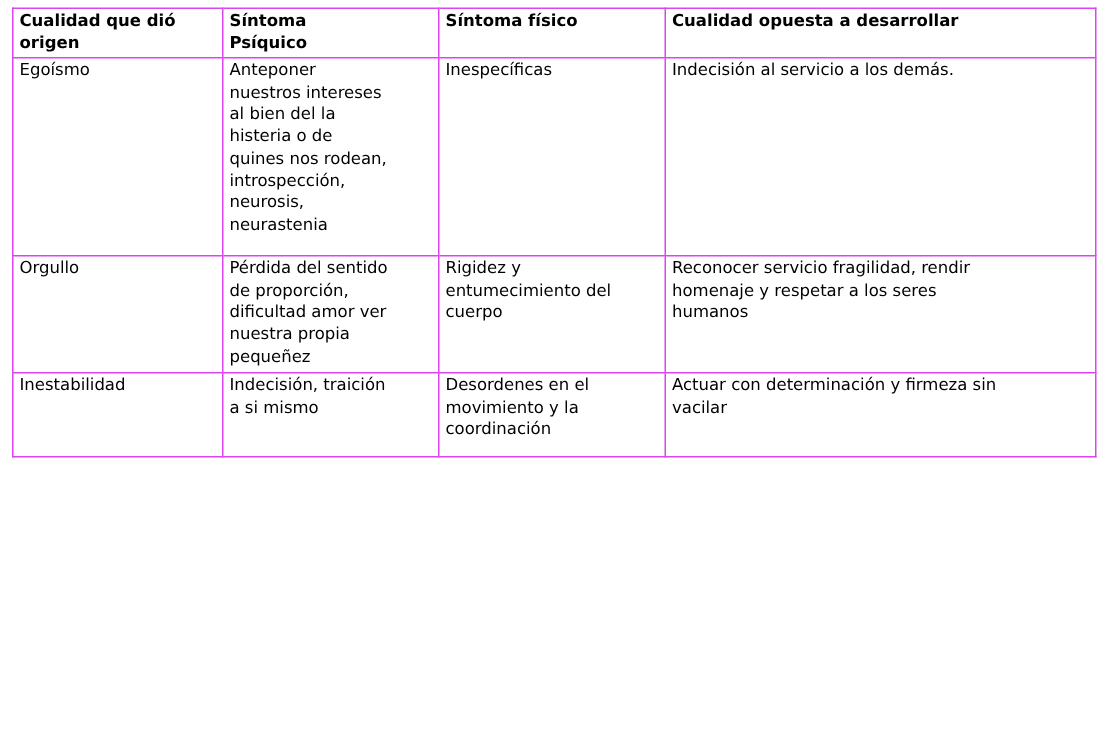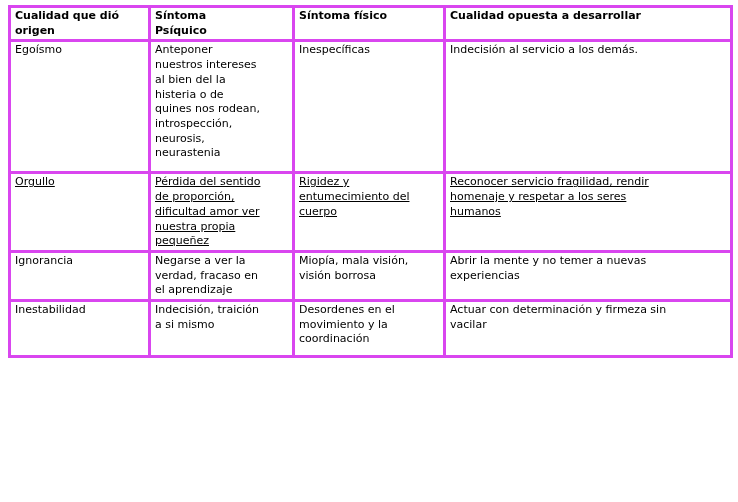--- a/index.html
+++ b/index.html
@@ -21,36 +21,36 @@
   table.qual-table {
     position: absolute;
     left: 8px;
     top: 5px;
     width: 722px;
     border-collapse: collapse;
     table-layout: fixed;
   }
   table.qual-table th,
   table.qual-table td {
-    border: 3px solid #d946ef;
+    border: 1px solid #d946ef;
     vertical-align: top;
     text-align: left;
     color: #000000;
     font-size: 11px;
     line-height: 14.7px;
     padding: 1px 4px 1px 4px;
     white-space: pre-line;
     overflow: hidden;
   }
   table.qual-table th {
     font-weight: bold;
   }
   tr.h-header  { height: 33px; }
   tr.h-row0 { height: 132px; margin-left: 31px; }
-  tr.h-row1 { height: 78px; text-decoration: underline; }
+  tr.h-row1 { height: 78px; }
   tr.h-row2 { height: 146px; }
   tr.h-row3 { height: 47px; }
   tr.h-row4 { height: 56px; padding-left: 24px; }
 </style>
 </head>
 <body>
 
 <div class="page">
   <table class="qual-table">
     <colgroup>
@@ -90,30 +90,20 @@
 dificultad amor ver
 nuestra propia
 pequeñez</td>
         <td>Rigidez y
 entumecimiento del
 cuerpo</td>
         <td>Reconocer servicio fragilidad, rendir
 homenaje y respetar a los seres
 humanos</td>
       </tr>
-      <tr class="h-row3">
-        <td>Ignorancia</td>
-        <td>Negarse a ver la
-verdad, fracaso en
-el aprendizaje</td>
-        <td>Miopía, mala visión,
-visión borrosa</td>
-        <td>Abrir la mente y no temer a nuevas
-experiencias</td>
-      </tr>
       <tr class="h-row4">
         <td>Inestabilidad</td>
         <td>Indecisión, traición
 a si mismo</td>
         <td>Desordenes en el
 movimiento y la
 coordinación</td>
         <td>Actuar con determinación y firmeza sin
 vacilar</td>
       </tr>

